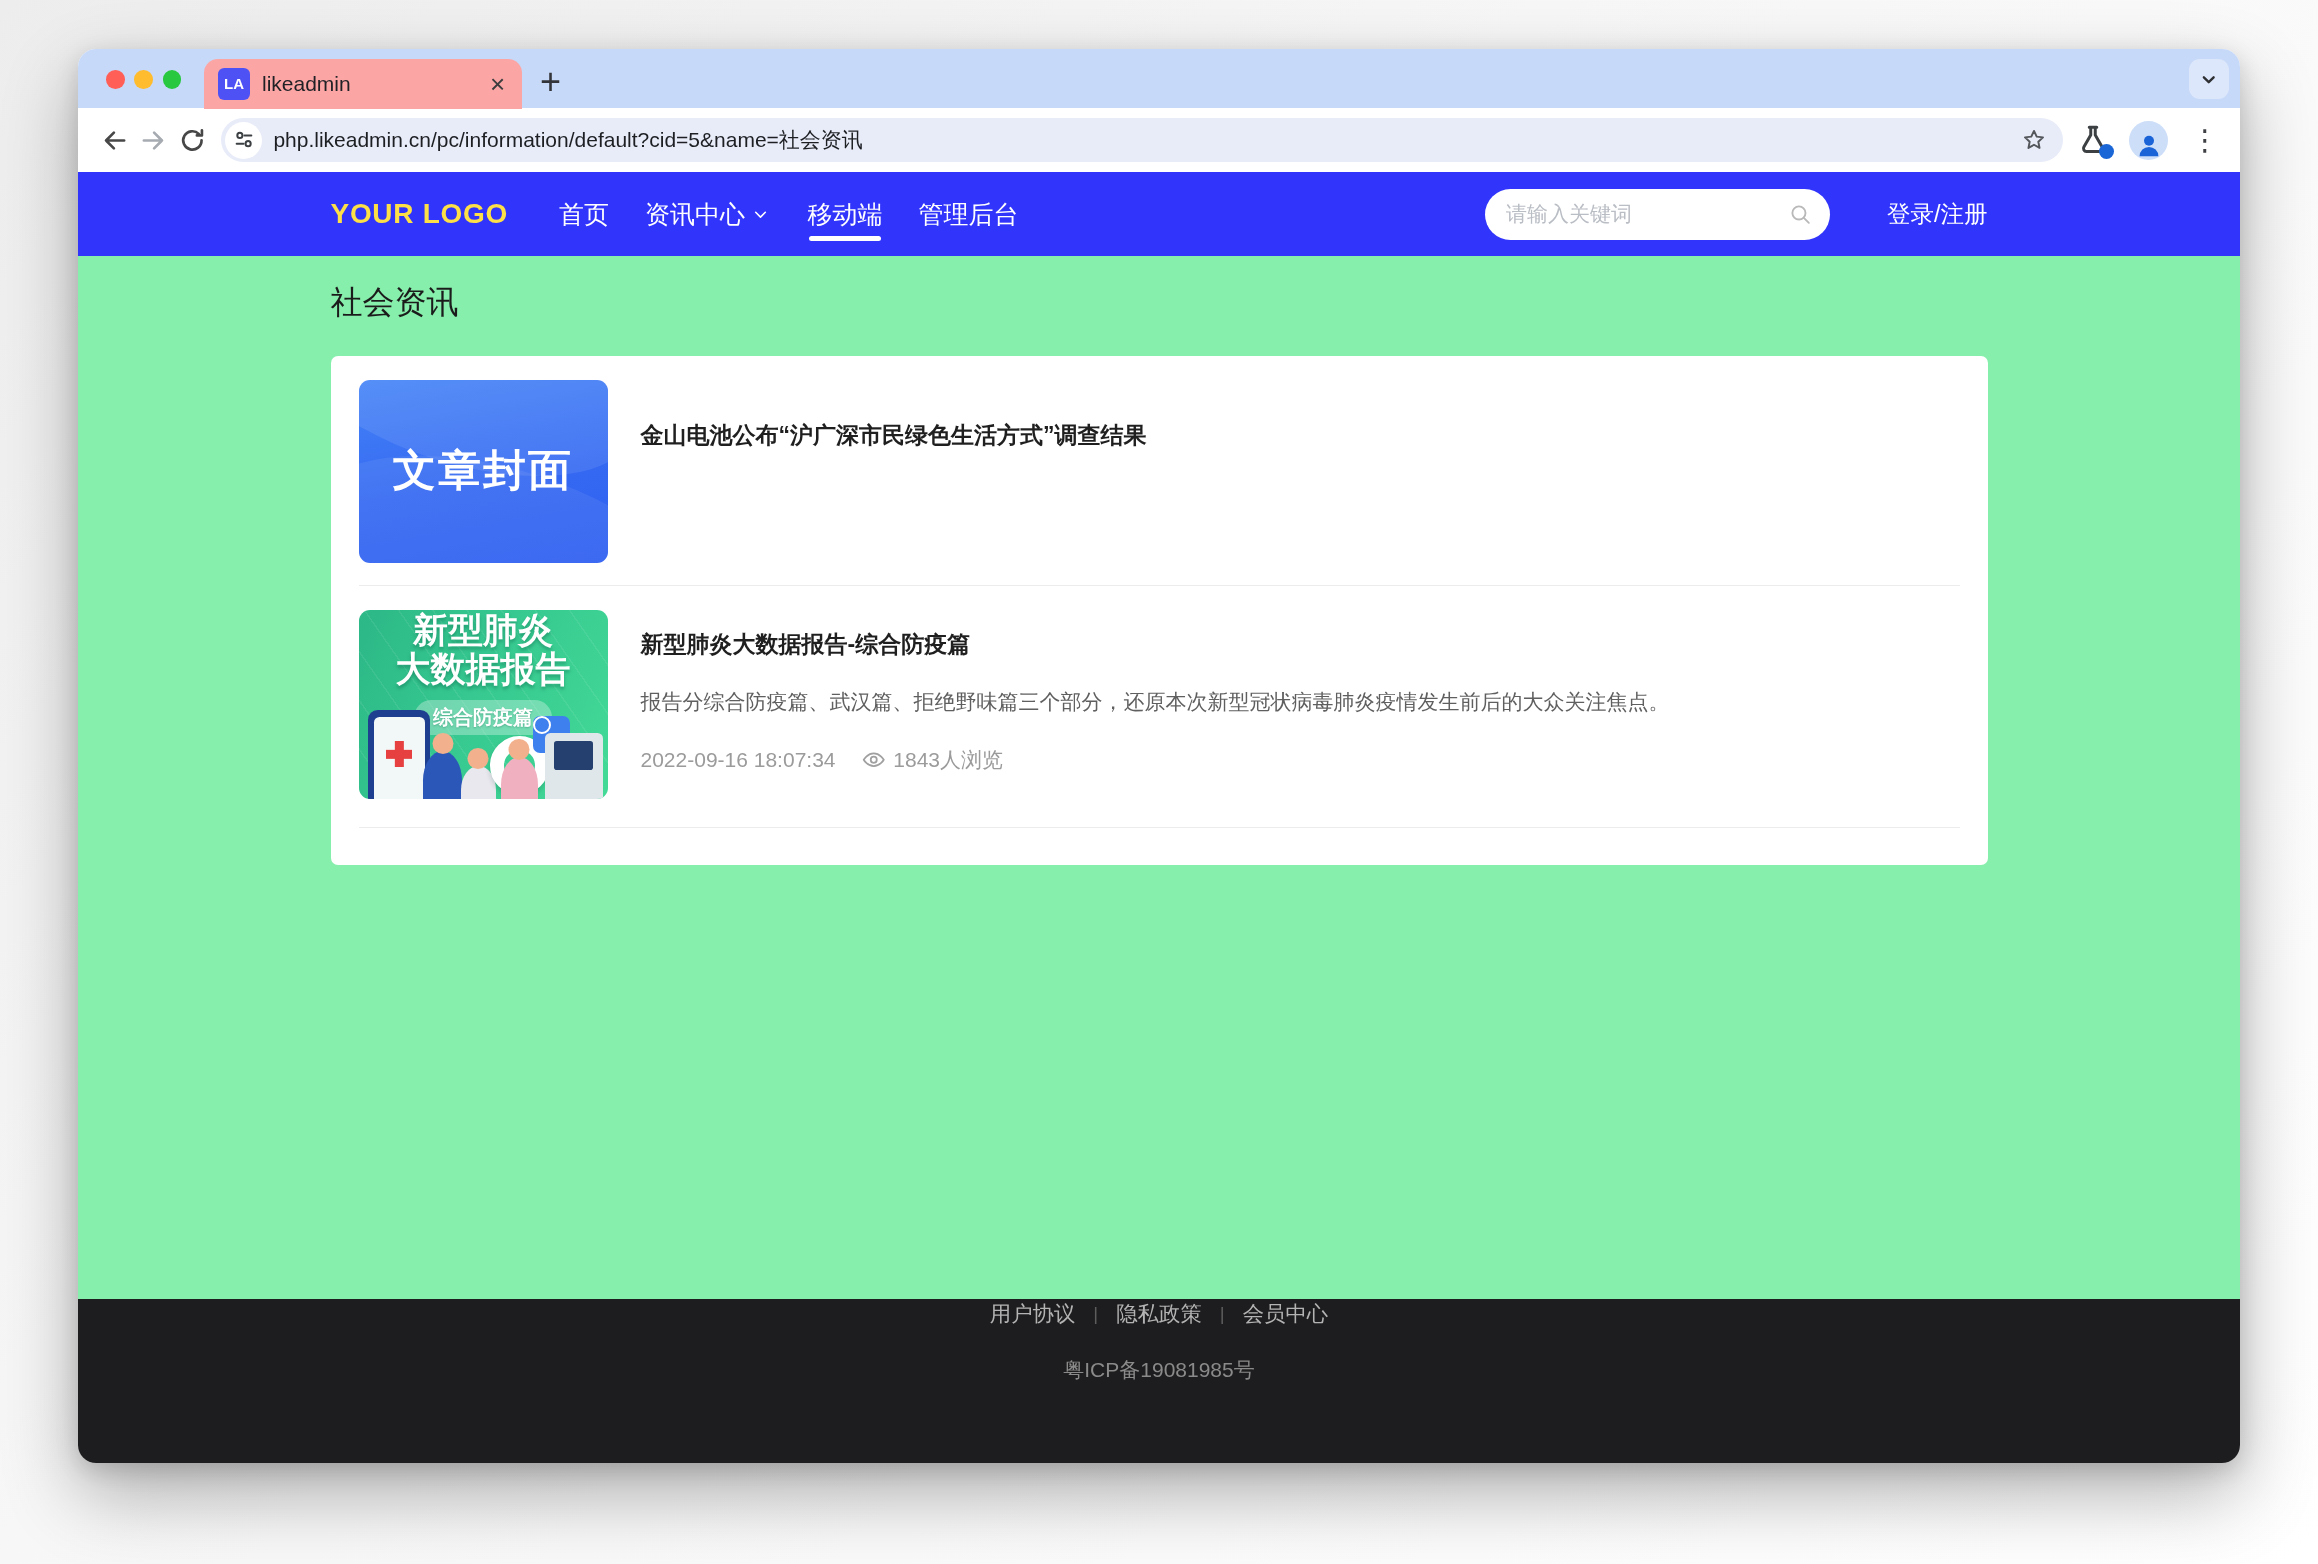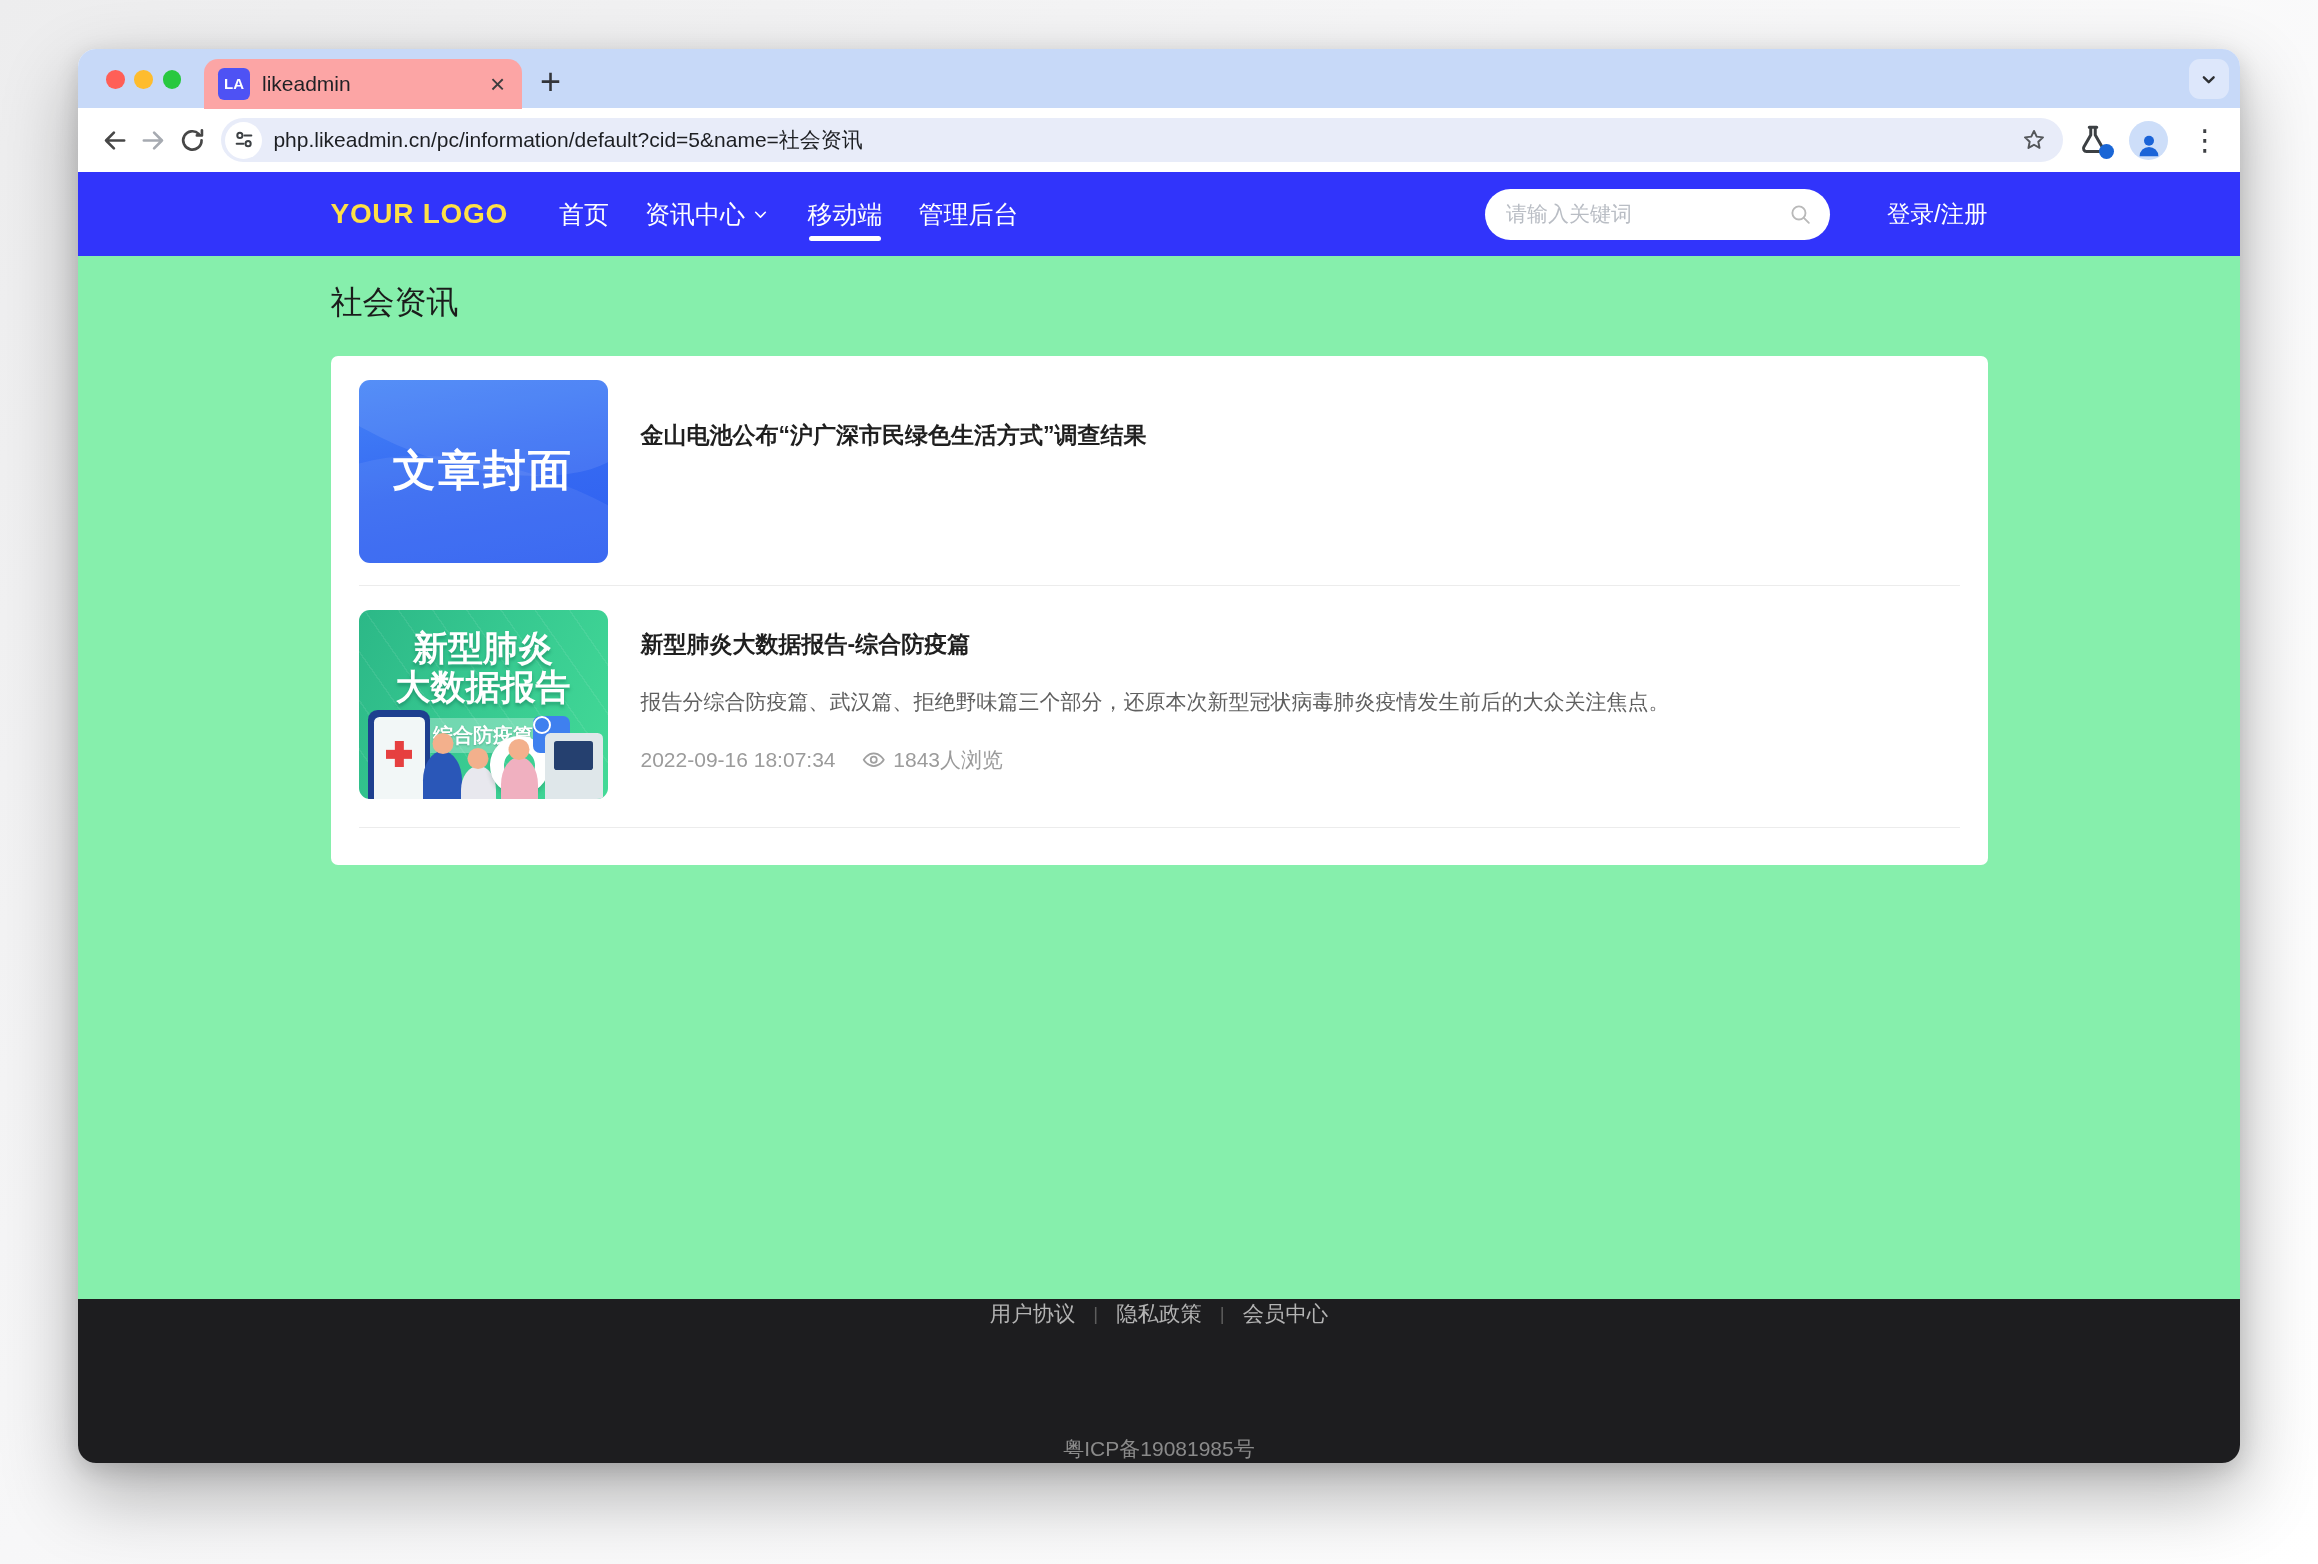--- a/index.html
+++ b/index.html
@@ -78,21 +78,21 @@
   
   .thumb-blue { background:linear-gradient(170deg,#4584f7 0%,#3569f2 55%,#2e5ef0 100%); display:flex; align-items:center; justify-content:center; }
   .swoosh { position:absolute; border-radius:50%; background:rgba(255,255,255,.09); }
   .s1 { width:150%; height:95%; left:-35%; top:-50%; transform:rotate(18deg); }
   .s2 { width:170%; height:110%; right:-45%; bottom:-60%; transform:rotate(18deg); background:rgba(255,255,255,.07); }
   .thumb-blue-text { position:relative; color:#fff; font-size:43px; font-weight:bold; letter-spacing:2.1px; }
   
   .thumb-green { height:189px; background:linear-gradient(115deg,#2cb887 0%,#36c890 45%,#43da97 100%); text-align:center; color:#fff; }
   .thumb-green::before { content:""; position:absolute; inset:0; background:repeating-linear-gradient(55deg,rgba(255,255,255,.07) 0 1.4px,transparent 1.4px 28px); }
   .tg-line { position:relative; font-size:35px; font-weight:800; line-height:1.14; text-shadow:0 2.8px 3.5px rgba(0,80,60,.35); }
-  .tg-line.first { margin-top:18px; }
+  .tg-line.first { }
   .tg-badge { position:relative; display:inline-block; margin-top:11px; padding:4.1px 19.3px; background:rgba(255,255,255,.30); border-radius:28px; font-size:20px; font-weight:bold; text-shadow:0 1.4px 2.1px rgba(0,80,60,.3); }
   .illus span { position:absolute; display:block; }
   .ph { left:4%; bottom:-8%; width:62px; height:104px; background:#1e3f8f; border-radius:9.7px; padding:7px 5.5px; }
   .ph i { display:block; width:100%; height:100%; background:#f2f7f7; border-radius:5.5px; position:relative; }
   .ph i::before,.ph i::after { content:""; position:absolute; left:50%; top:42%; background:#e64040; transform:translate(-50%,-50%); }
   .ph i::before { width:26px; height:8.3px; } .ph i::after { width:8.3px; height:26px; }
   .watch { left:53%; bottom:2%; width:59px; height:59px; border:14px solid #fff; border-radius:50%; box-shadow:0 2.8px 5.5px rgba(0,60,40,.2); }
   .fp { right:15%; bottom:24%; width:37px; height:37px; background:#3f80ef; border-radius:7px; display:flex; align-items:center; justify-content:center; }
   .fp i { display:block; width:18px; height:18px; border:2.1px solid #fff; border-radius:50%; }
   .kiosk { right:2%; bottom:-5%; width:58px; height:75px; background:#dfe7ea; border-radius:5.5px; padding:8.3px 9.7px; }
@@ -104,21 +104,21 @@
   .p1::before,.p2::before,.p3::before { content:""; position:absolute; left:50%; top:-18px; transform:translateX(-50%); width:21px; height:21px; border-radius:50%; background:#f3b08c; }
   
   .info { flex:1; padding-top:40px; min-width:0; }
   .info.second { padding-top:19.3px; }
   .a-title { font-size:23px; font-weight:bold; color:#1f1f1f; line-height:1.35; }
   .a-desc { margin-top:29px; font-size:21px; color:#5f5f5f; line-height:1.2; }
   .meta { display:flex; align-items:center; color:#9b9b9b; font-size:21px; }
   .meta.m1 { margin-top:37px; } .meta.m2 { margin-top:32px; }
   .views { display:flex; align-items:center; gap:8.3px; margin-left:26px; }
   
-  .footer { height:164px; background:#1d1d1f; flex:none; display:flex; flex-direction:column; align-items:center; justify-content:space-between; gap:28px; }
+  .footer { height:164px; background:#1d1d1f; flex:none; display:flex; flex-direction:column; align-items:center; justify-content:flex-start; gap:28px; }
   .flinks { display:flex; align-items:center; gap:18px; font-size:21.4px; color:#b3b3b3; }
   .fsep { color:#5d5d5d; font-size:18.7px; }
   .flink { cursor:pointer; }
   .icp { font-size:21px; color:#8a8a8a; }
   svg { display:block; }
 </style>
 </head>
 <body>
 
 <div class="window">

